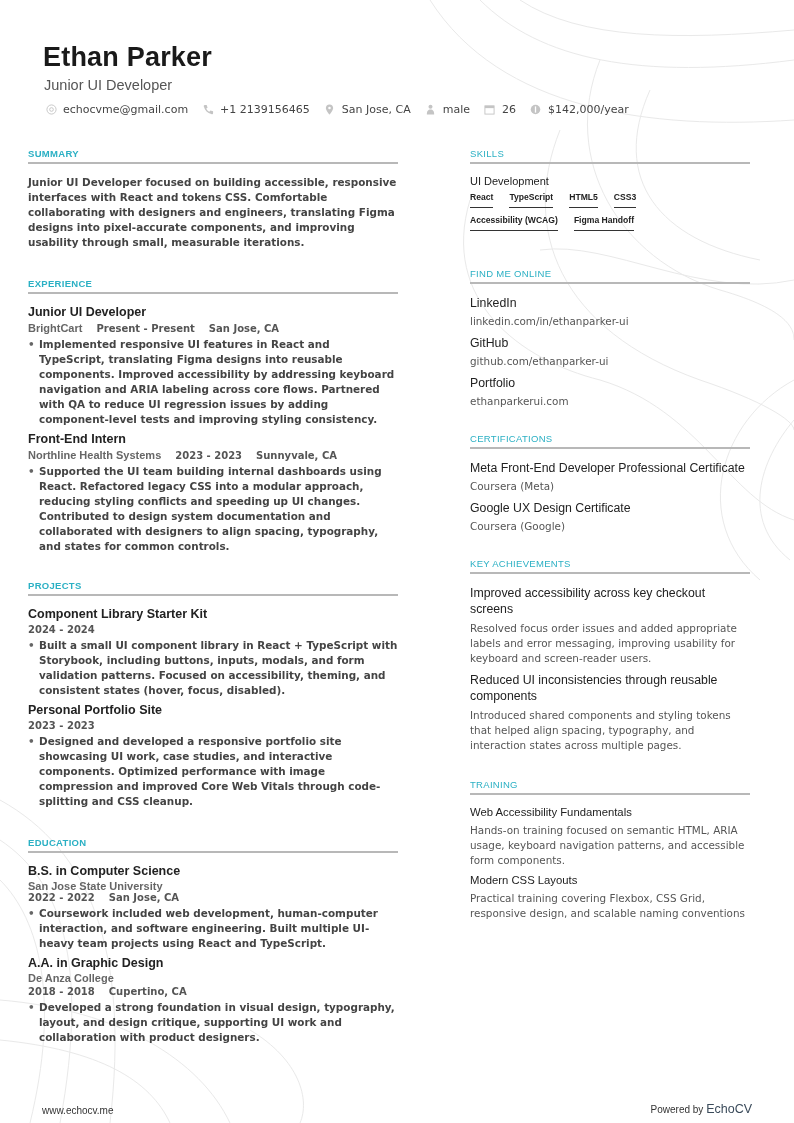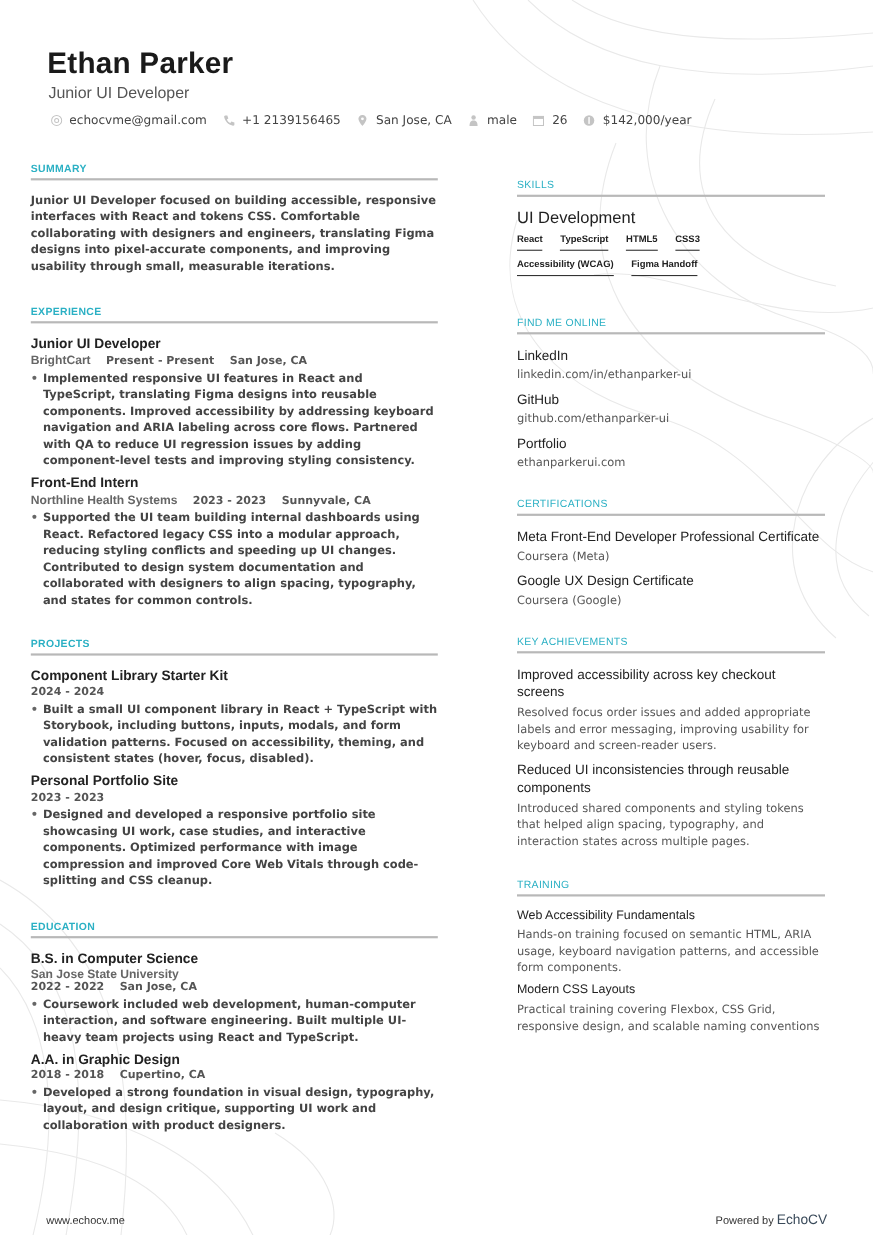--- a/index.html
+++ b/index.html
@@ -8,34 +8,34 @@
   .bg-art { position: absolute; left: 0; top: 0; width: 794px; height: 1123px; pointer-events: none; z-index: 0; }
   .page { position: relative; z-index: 1; }
   .name { position: absolute; left: 43px; top: 42px; font-family: "Liberation Sans", sans-serif; font-size: 27px; color: #1a1a1a; font-weight: 700; letter-spacing: 0.2px; }
   .title { position: absolute; left: 44px; top: 77px; font-family: "Liberation Sans", sans-serif; font-size: 14.5px; color: #555; }
   .contact { position: absolute; left: 45px; top: 103px; display: flex; align-items: center; font-family: "DejaVu Sans", sans-serif; font-size: 11px; color: #444; white-space: nowrap; }
   .contact .ci { display: flex; align-items: center; margin-right: 14px; }
   .contact .ic { width: 12px; height: 12px; margin-right: 6px; color: #c4c4c4; display: inline-flex; align-items: center; justify-content: center; }
   .contact svg { width: 11px; height: 11px; fill: #c4c4c4; }
 
   .col-left { position: absolute; left: 28px; top: 148px; width: 370px; font-weight: bold; }
-  .col-right { position: absolute; left: 470px; top: 163px; width: 280px; }
+  .col-right { position: absolute; left: 470px; top: 148px; width: 280px; }
   .sec-h { font-family: "Liberation Sans", sans-serif; font-size: 9.5px; color: #2bb0c4; letter-spacing: 0.3px; padding-bottom: 3px; border-bottom: 2px solid #b8b8b8; margin-bottom: 11px; }
   .para { font-family: "DejaVu Sans", sans-serif; font-size: 10.4px; line-height: 15px; color: #444; }
   .item-title { font-family: "Liberation Sans", sans-serif; font-size: 12.5px; color: #222; margin-bottom: 3px; }
   .meta { display: flex; align-items: baseline; font-size: 10.2px; color: #666; margin-bottom: 3px; }
   .meta .org { font-family: "Liberation Sans", sans-serif; font-size: 11px; color: #666; margin-right: 14px; }
   .meta .date { font-family: "DejaVu Sans", sans-serif; font-size: 10px; color: #555; margin-right: 14px; }
   .meta .loc { font-family: "DejaVu Sans", sans-serif; font-size: 10px; color: #555; }
   .bullet { display: flex; font-size: 10.4px; line-height: 15px; color: #444; }
   .bullet .dot { width: 11px; flex: none; color: #666; }
   .block { margin-bottom: 5px; }
   .section { margin-bottom: 22px; }
 
-  .skill-cat { font-family: "Liberation Sans", sans-serif; font-size: 15px; color: #222; margin-bottom: 5px; }
+  .skill-cat { font-family: "Liberation Sans", sans-serif; font-size: 11px; color: #222; margin-bottom: 5px; }
   .tags { display: flex; flex-wrap: wrap; }
   .tag { font-family: Liberation Sans, sans-serif; font-weight: bold; font-size: 8.6px; color: #222; padding-bottom: 5px; border-bottom: 1.5px solid #333; margin-right: 16px; margin-bottom: 7px; }
   .r-title { font-family: "Liberation Sans", sans-serif; font-size: 12.3px; color: #222; line-height: 16px; margin-bottom: 4px; }
   .r-sub { font-family: "DejaVu Sans", sans-serif; font-size: 10.4px; color: #555; margin-bottom: 8px; }
   .r-para { font-family: "DejaVu Sans", sans-serif; font-size: 10.4px; line-height: 15px; color: #555; margin-bottom: 6px; }
   .t-title { font-family: "Liberation Sans", sans-serif; font-size: 11.3px; color: #222; margin-bottom: 5px; }
 
   .footer-left { position: absolute; left: 42px; top: 1105px; font-family: "Liberation Sans", sans-serif; font-size: 10px; color: #333; }
   .footer-right { position: absolute; right: 42px; top: 1102px; font-family: "Liberation Sans", sans-serif; font-size: 10px; color: #333; }
   .footer-right .brand { font-size: 12.5px; color: #3a4a5a; }
@@ -200,20 +200,23 @@
           <span class="loc">San Jose, CA</span>
         </div>
         <div class="bullet">
           <span class="dot">•</span>
           <span>Coursework included web development, human-computer interaction, and software engineering. Built multiple UI-heavy team projects using React and TypeScript.</span>
         </div>
       </div>
 
       <div class="block">
         <div class="item-title" style="margin-bottom:2px;">A.A. in Graphic Design</div>
+        <div class="meta" style="margin-bottom:2px;">
+          <span class="org">De Anza College</span>
+        </div>
         <div class="meta">
           <span class="date">2018 - 2018</span>
           <span class="loc">Cupertino, CA</span>
         </div>
         <div class="bullet">
           <span class="dot">•</span>
           <span>Developed a strong foundation in visual design, typography, layout, and design critique, supporting UI work and collaboration with product designers.</span>
         </div>
       </div>
     </div>

